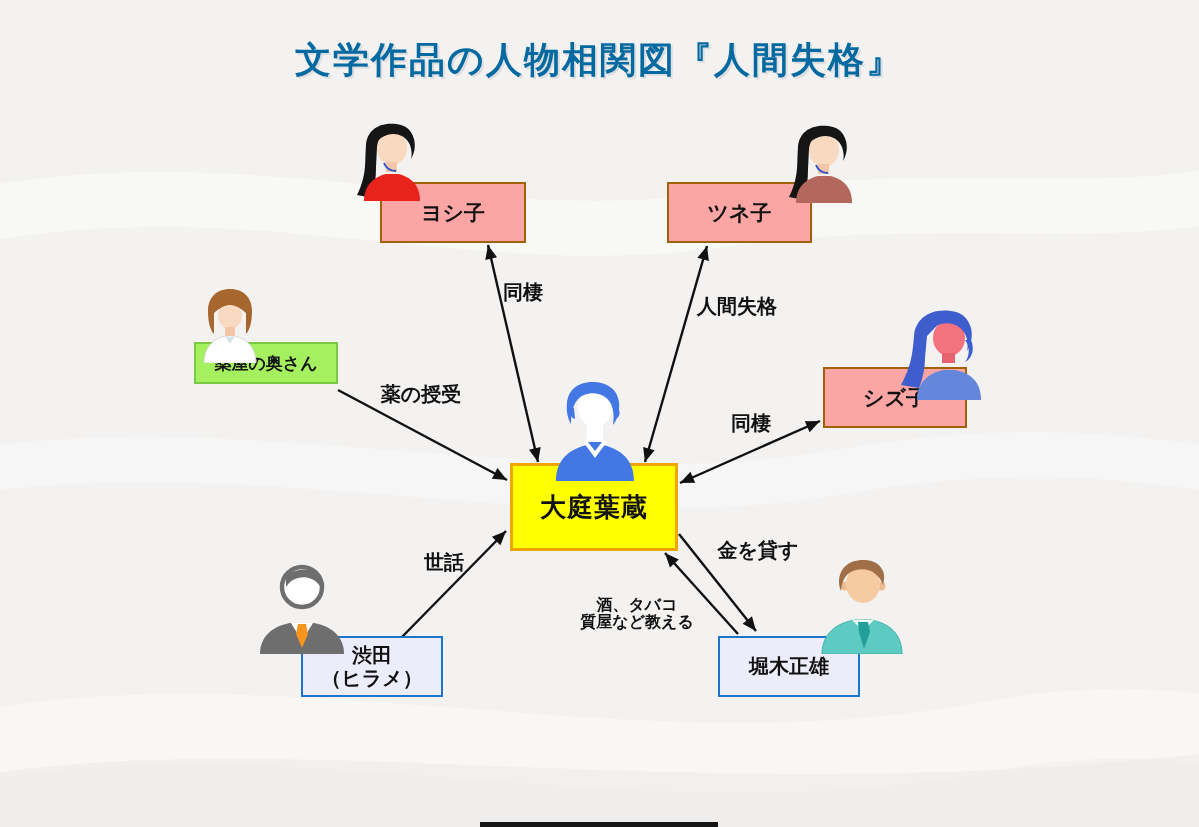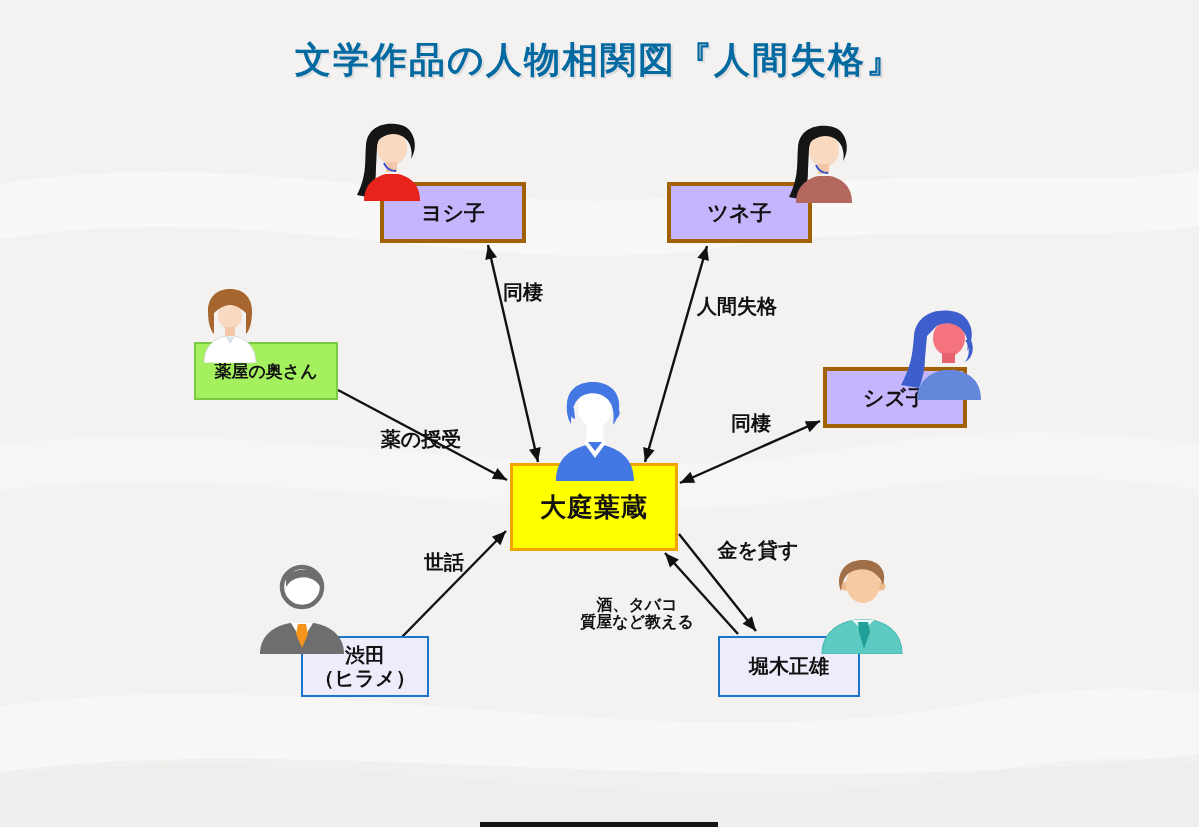--- a/index.html
+++ b/index.html
@@ -11,47 +11,47 @@
   .layer{position:absolute;left:0;top:0;}
   #title{
     position:absolute;left:0;top:36px;width:1199px;text-align:center;
     font-size:36px;font-weight:bold;color:#0369a1;letter-spacing:2px;
     text-shadow:2px 2px 0 rgba(170,170,178,0.28);
   }
   .node{
     position:absolute;display:flex;align-items:center;justify-content:center;
     text-align:center;font-weight:bold;color:#111;z-index:3;box-sizing:border-box;
   }
-  .node-female{background:#c4b5fd;border:4px solid #a16207;font-size:21px;}
+  .node-female{background:#fca5a5;border:2px solid #a16207;font-size:21px;}
   .node-green{background:#a4f05f;border:2px solid #79c943;font-size:17px;}
   .node-yellow{background:#ffff00;border:3px solid #f0a500;font-size:26px;letter-spacing:1px;}
   .node-male{background:#ececfa;border:2px solid #1b76cb;font-size:20px;line-height:23px;}
   #node-yoshiko{left:380px;top:182px;width:146px;height:61px;}
   #node-tsuneko{left:667px;top:182px;width:145px;height:61px;}
   #node-shizuko{left:823px;top:367px;width:144px;height:61px;}
-  #node-kusuriya{left:194px;top:342px;width:144px;height:58px;}
+  #node-kusuriya{left:194px;top:342px;width:144px;height:42px;}
   #node-yozo{left:510px;top:463px;width:168px;height:88px;}
-  #node-shibuta{left:301px;top:636px;width:128px;height:61px;}
+  #node-shibuta{left:301px;top:636px;width:142px;height:61px;}
   #node-horiki{left:718px;top:636px;width:142px;height:61px;}
   .avatar{position:absolute;z-index:4;}
   #av-yoshiko{left:350px;top:121px;}
   #av-tsuneko{left:782px;top:123px;}
   #av-shizuko{left:899px;top:308px;}
   #av-kusuriya{left:200px;top:287px;}
   #av-yozo{left:548px;top:381px;}
   #av-shibuta{left:258px;top:562px;}
   #av-horiki{left:817px;top:556px;}
   .edge-label{
     position:absolute;z-index:5;transform:translate(-50%,-50%);
     font-weight:bold;color:#111;font-size:20px;white-space:nowrap;text-align:center;
   }
   .edge-label.small{font-size:16px;line-height:17px;margin-top:9px;}
   #lbl-dosei1{left:523px;top:292px;}
   #lbl-shinju{left:737px;top:306px;}
-  #lbl-kusuri{left:421px;top:394px;margin-top:45px;}
+  #lbl-kusuri{left:421px;top:394px;}
   #lbl-dosei2{left:751px;top:423px;}
   #lbl-sewa{left:444px;top:562px;}
   #lbl-kane{left:758px;top:550px;}
   #lbl-sake{left:637px;top:604px;}
   #edges{z-index:2;}
   #bottom-bar{
     position:absolute;left:480px;top:822px;width:238px;height:5px;background:#151515;z-index:6;
   }
 </style>
 </head>

